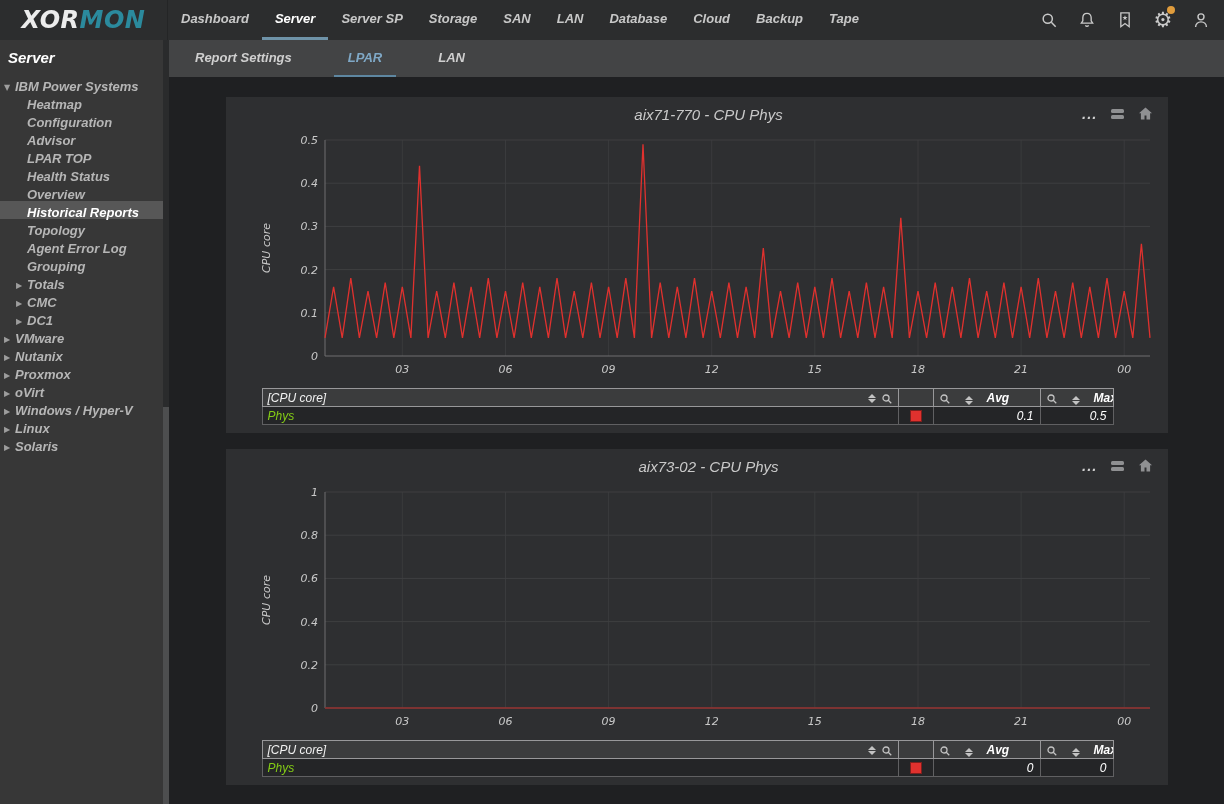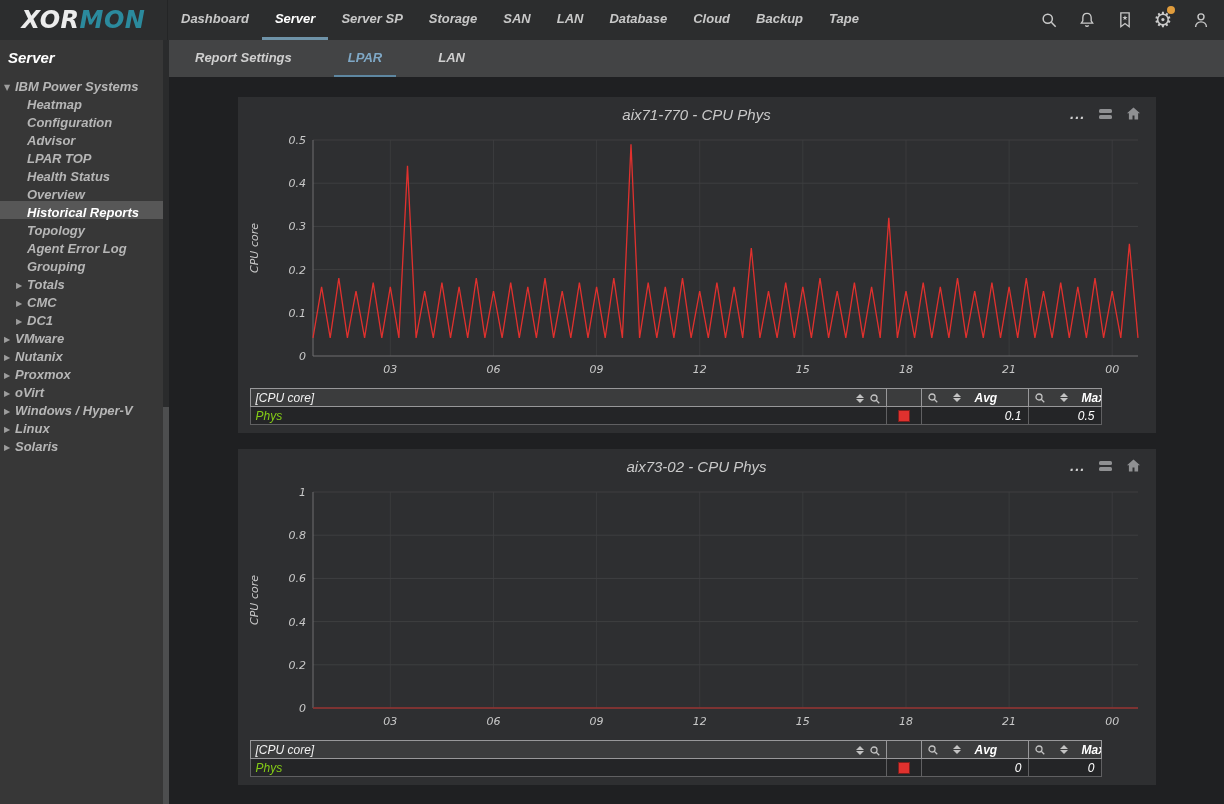--- a/index.html
+++ b/index.html
@@ -40,37 +40,37 @@
   .main-col{flex:1;display:flex;flex-direction:column;background:#1f2022;overflow:hidden;}
   .tabbar{height:37px;background:#434445;display:flex;padding-left:12px;flex:none;gap:28px;}
   .tab{padding:0 14px;line-height:36px;height:37px;box-sizing:border-box;font-size:13px;
        font-weight:bold;color:#cfcfcf;cursor:pointer;}
   .tab.active{color:#7fa8c6;border-bottom:2px solid #5e87a1;line-height:35px;}
   .content{flex:1;overflow:hidden;}
   .page-title{text-align:center;margin-top:12px;font-size:16px;font-weight:bold;color:#fff;height:22px;}
   .page-title .sep{color:#8f8f8f;font-weight:normal;padding:0 7px;}
 
   
-  .panel{width:918px;margin:20px auto 0;background:#2e2f31;padding-bottom:8px;}
+  .panel{width:918px;margin:20px auto 0;background:#2e2f31;padding-bottom:8px;padding-left:24px;}
   .panel.second{margin-top:16px;}
   .panel-header{position:relative;height:24px;padding-top:9px;}
   .panel-title{text-align:center;color:#c9c9c9;font-size:15px;}
   .panel-icons{position:absolute;right:14px;top:8px;display:flex;align-items:center;gap:13px;}
   .p-ellipsis{color:#cfcfcf;font-size:15px;font-weight:bold;letter-spacing:1px;cursor:pointer;line-height:14px;}
   .p-bars{display:inline-flex;flex-direction:column;gap:2px;cursor:pointer;}
   .p-bars i{width:13px;height:4px;background:#8f9092;border-radius:1.5px;display:block;}
   .p-home{cursor:pointer;} .p-home svg{display:block;}
 
   .legend{border-collapse:collapse;margin:2px 12px 0;width:852px;table-layout:fixed;font-size:12px;}
   .legend th{background:#3b3c3d;border:1px solid #98989a;font-weight:normal;color:#f2f2f2;
              padding:0 5px;text-align:left;height:17px;overflow:hidden;}
   .legend td{border:1px solid #606062;background:#242527;color:#84cc16;padding:0 5px;height:17px;overflow:hidden;}
   .legend .sw-col{width:24px;} .legend .avg-col{width:96px;} .legend .max-col{width:62px;}
   .hdr-tools{float:right;display:inline-flex;align-items:center;gap:5px;margin-top:2px;}
-  .num-hdr{display:flex;align-items:center;gap:14px;}
+  .num-hdr{display:flex;align-items:flex-end;gap:14px;}
   .num-hdr b{color:#fff;}
   .legend .val{text-align:right;color:#fff;padding-right:6px;}
   .sorter{display:inline-flex;flex-direction:column;gap:1px;cursor:pointer;}
   .t-up{width:0;height:0;border-left:4px solid transparent;border-right:4px solid transparent;
         border-bottom:4px solid #c3c3c3;display:block;}
   .t-dn{width:0;height:0;border-left:4px solid transparent;border-right:4px solid transparent;
         border-top:4px solid #c3c3c3;display:block;}
   .mag{cursor:pointer;flex:none;}
   .swatch{display:block;margin:0 auto;width:12px;height:12px;background:#e0312e;
           border:1px solid #7e1f1d;box-sizing:border-box;cursor:pointer;}

